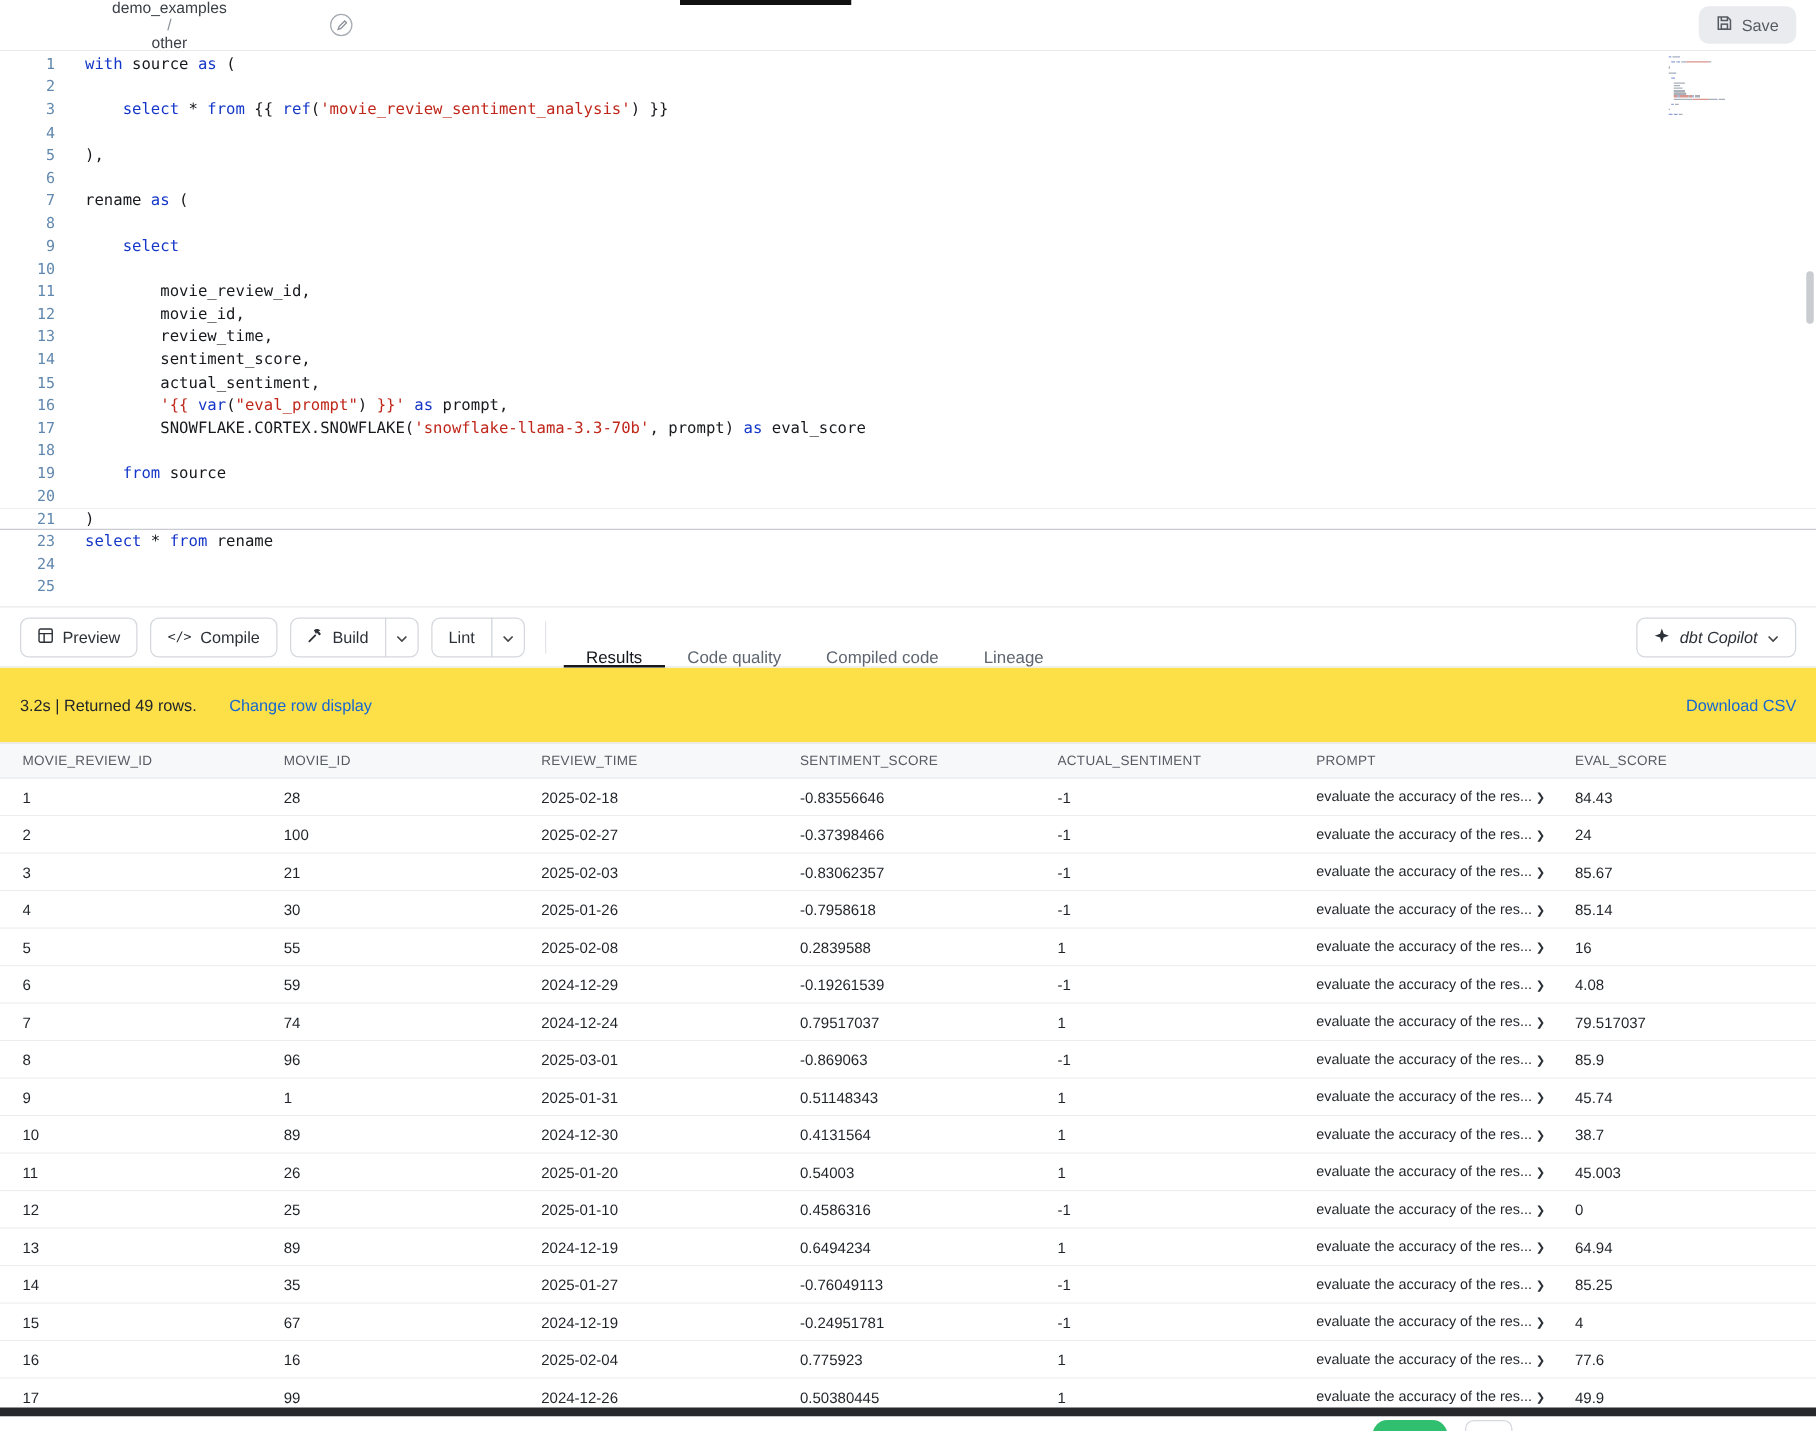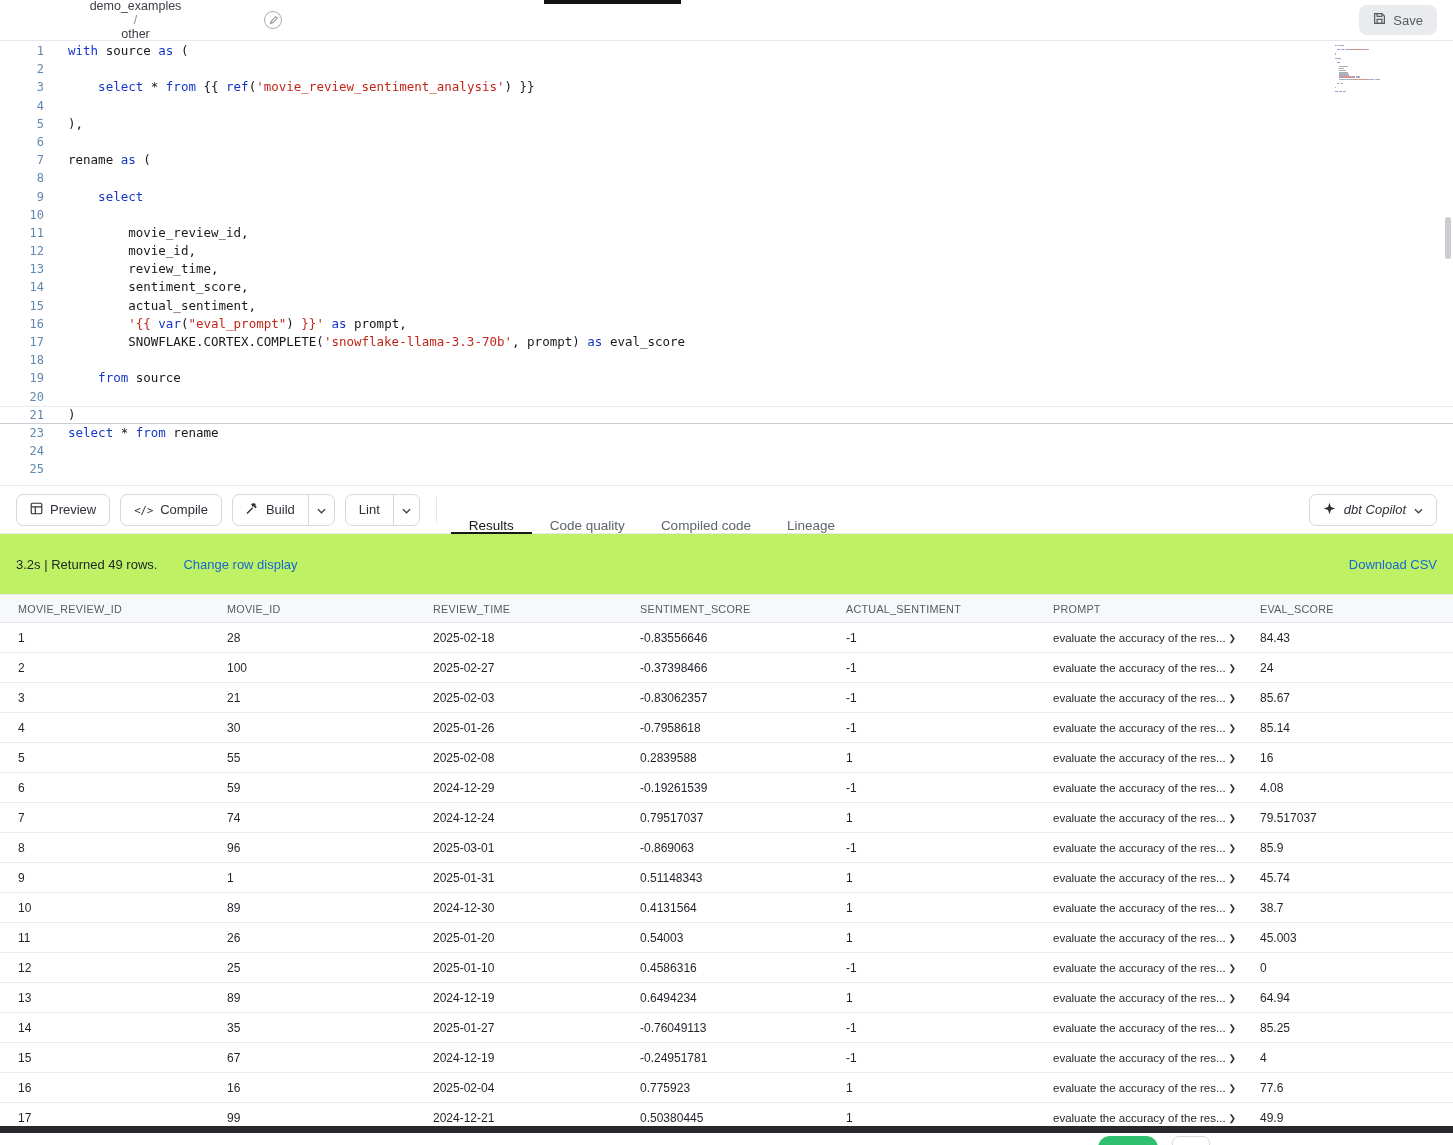--- a/index.html
+++ b/index.html
@@ -48,21 +48,21 @@
   .vdiv { width:1px; height:26px; background:#e4e6e9; margin:0 6px 0 16px; }
 
   .tabs { display:flex; align-self:stretch; align-items:flex-end; margin-left:8px; }
   .tab { display:flex; align-items:center; padding:0 18px; font-size:13.5px; color:#5d646e; position:relative; cursor:pointer; white-space:nowrap; }
   .tab.active { color:#14171c; }
   .tab.active::after { content:""; position:absolute; left:0; right:0; bottom:-1px; height:2px; background:#17191d; }
 
   .copilot { margin-left:auto; gap:8px;font-style:italic; }
 
   
-  .statusbar { height:60px; display:flex; align-items:center; padding:0 16px; font-size:13px; color:#22262b; background:#bef264; }
+  .statusbar { height:60px; display:flex; align-items:center; padding:0 16px; font-size:13px; color:#22262b; background:#fde047; }
   .link { color:#1667d3; cursor:pointer; white-space:nowrap; }
   .crd { margin-left:26px; }
   .dlcsv { margin-left:auto; }
 
   
   .thead, .tr { display:grid; grid-template-columns:209px 206px 207px 206px 207px 207px 1fr; padding-left:18px; align-items:center; }
   .thead { height:29px; background:#f7f8f9; border-top:1px solid #e4e6e9; border-bottom:1px solid #e4e6e9; font-size:10.8px; color:#565b63; letter-spacing:0.25px; }
   .th { overflow:hidden; white-space:nowrap; padding-right:10px; }
   .tr { height:30px; border-bottom:1px solid #ebedf0; font-size:12px; color:#1f2328; background:#fff; }
   .td { overflow:hidden; white-space:nowrap; padding-right:12px; display:flex; align-items:center; }
@@ -117,21 +117,21 @@
       <div class="cl"><span class="ln">7</span><span class="lc"><span class="tk-p">rename </span><span class="tk-k">as</span><span class="tk-p"> (</span></span></div>
       <div class="cl"><span class="ln">8</span><span class="lc"></span></div>
       <div class="cl"><span class="ln">9</span><span class="lc"><span class="tk-p">    </span><span class="tk-k">select</span></span></div>
       <div class="cl"><span class="ln">10</span><span class="lc"></span></div>
       <div class="cl"><span class="ln">11</span><span class="lc"><span class="tk-p">        movie_review_id,</span></span></div>
       <div class="cl"><span class="ln">12</span><span class="lc"><span class="tk-p">        movie_id,</span></span></div>
       <div class="cl"><span class="ln">13</span><span class="lc"><span class="tk-p">        review_time,</span></span></div>
       <div class="cl"><span class="ln">14</span><span class="lc"><span class="tk-p">        sentiment_score,</span></span></div>
       <div class="cl"><span class="ln">15</span><span class="lc"><span class="tk-p">        actual_sentiment,</span></span></div>
       <div class="cl"><span class="ln">16</span><span class="lc"><span class="tk-p">        </span><span class="tk-s">'{{ </span><span class="tk-f">var</span><span class="tk-p">(</span><span class="tk-s">"eval_prompt"</span><span class="tk-p">) </span><span class="tk-s">}}'</span><span class="tk-p"> </span><span class="tk-k">as</span><span class="tk-p"> prompt,</span></span></div>
-      <div class="cl"><span class="ln">17</span><span class="lc"><span class="tk-p">        SNOWFLAKE.CORTEX.COMPLETE(</span><span class="tk-s">'snowflake-llama-3.3-70b'</span><span class="tk-p">, prompt) </span><span class="tk-k">as</span><span class="tk-p"> eval_score</span></span></div>
+      <div class="cl"><span class="ln">17</span><span class="lc"><span class="tk-p">        SNOWFLAKE.CORTEX.SNOWFLAKE(</span><span class="tk-s">'snowflake-llama-3.3-70b'</span><span class="tk-p">, prompt) </span><span class="tk-k">as</span><span class="tk-p"> eval_score</span></span></div>
       <div class="cl"><span class="ln">18</span><span class="lc"></span></div>
       <div class="cl"><span class="ln">19</span><span class="lc"><span class="tk-p">    </span><span class="tk-k">from</span><span class="tk-p"> source</span></span></div>
       <div class="cl"><span class="ln">20</span><span class="lc"></span></div>
       <div class="cl cur"><span class="ln">21</span><span class="lc"><span class="tk-p">)</span></span></div>
       <div class="cl"><span class="ln">23</span><span class="lc"><span class="tk-k">select</span><span class="tk-p"> * </span><span class="tk-k">from</span><span class="tk-p"> rename</span></span></div>
       <div class="cl"><span class="ln">24</span><span class="lc"></span></div>
       <div class="cl"><span class="ln">25</span><span class="lc"></span></div>
     </div>
   <div class="minimap">
       <div class="mm-line">
@@ -512,21 +512,21 @@
         <div class="td">1</div>
         <div class="td">
           <span class="prompt-text">evaluate the accuracy of the res...</span>
           <span class="prompt-chev">❯</span>
         </div>
         <div class="td">77.6</div>
       </div>
       <div class="tr">
         <div class="td">17</div>
         <div class="td">99</div>
-        <div class="td">2024-12-21</div>
+        <div class="td">2024-12-26</div>
         <div class="td">0.50380445</div>
         <div class="td">1</div>
         <div class="td">
           <span class="prompt-text">evaluate the accuracy of the res...</span>
           <span class="prompt-chev">❯</span>
         </div>
         <div class="td">49.9</div>
       </div>
     </div>
 </div>

